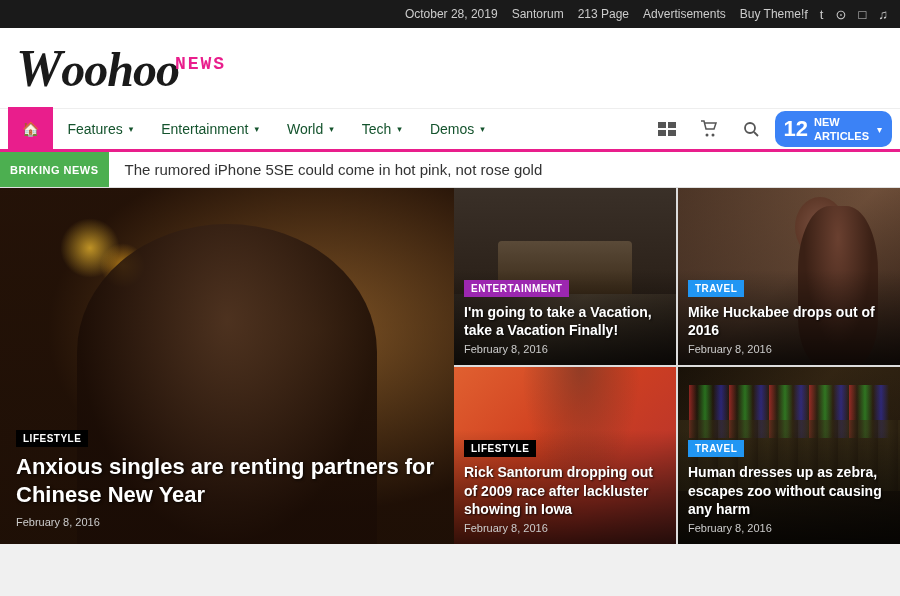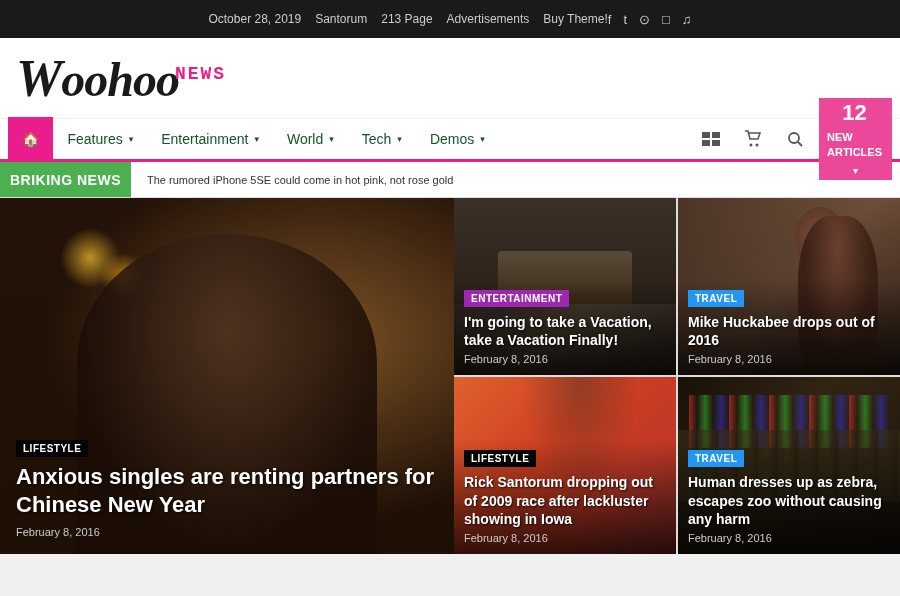--- a/index.html
+++ b/index.html
@@ -5,23 +5,23 @@
     * { margin: 0; padding: 0; box-sizing: border-box; }
     body { font-family: Arial, sans-serif; background: #f0f0f0; width: 900px; overflow-x: hidden; }
 
     
     .top-bar {
       background: #1a1a1a;
       color: #ccc;
       font-size: 12px;
       display: flex;
       align-items: center;
-      justify-content: center;
+      justify-content: flex-end;
       padding: 4px 12px;
-      height: 38px;
+      height: 28px;
     }
     .top-bar-left { display: flex; gap: 14px; }
     .top-bar-left span { cursor: pointer; }
     .top-bar-right { display: flex; gap: 12px; align-items: center; }
     .top-bar-right .icon-btn {
       color: #ccc;
       font-size: 13px;
       cursor: pointer;
     }
 
@@ -93,29 +93,28 @@
       width: 36px;
       height: 36px;
       display: flex;
       align-items: center;
       justify-content: center;
       cursor: pointer;
       color: #555;
       font-size: 16px;
     }
     .articles-badge {
-      background: #ec4899;
+      background: #3b82f6;
       color: #fff;
       display: flex;
       align-items: center;
       padding: 4px 10px 4px 8px;
-      border-radius: 0;
+      border-radius: 10px;
       gap: 6px;
       cursor: pointer;
-      flex-direction: column;
     }
     .articles-badge .num {
       font-size: 22px;
       font-weight: bold;
       line-height: 1;
     }
     .articles-badge .new-text {
       font-size: 11px;
       font-weight: bold;
       line-height: 1.3;
@@ -126,31 +125,31 @@
     .breaking-news {
       background: #fff;
       display: flex;
       align-items: center;
       height: 36px;
       border-bottom: 1px solid #e0e0e0;
     }
     .breaking-label {
       background: #4caf50;
       color: #fff;
-      font-size: 14px;
+      font-size: 11px;
       font-weight: bold;
       padding: 6px 10px;
       height: 100%;
       display: flex;
       align-items: center;
       white-space: nowrap;
       letter-spacing: 0.5px;
     }
     .breaking-text {
-      font-size: 11px;
+      font-size: 15px;
       color: #333;
       padding: 0 16px;
     }
 
     
     .main-grid {
       display: flex;
       gap: 0;
       background: #ddd;
     }

